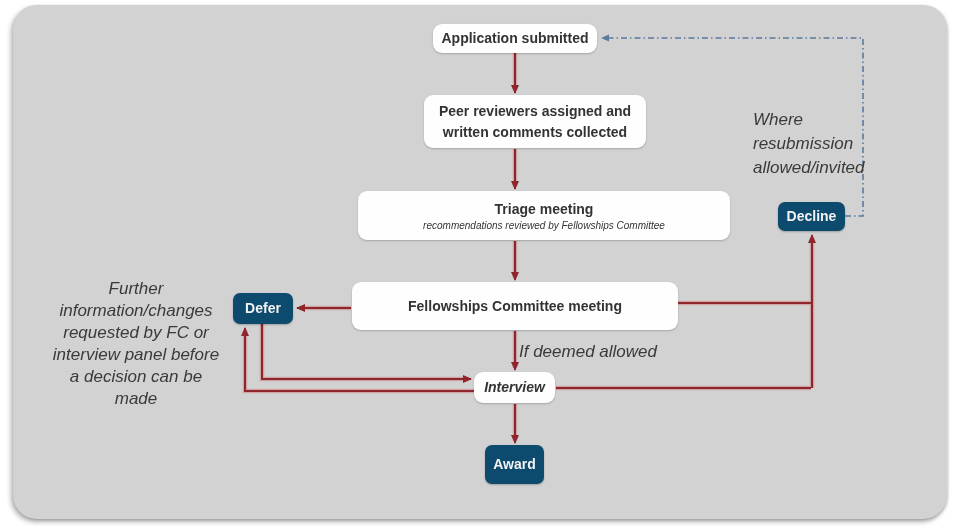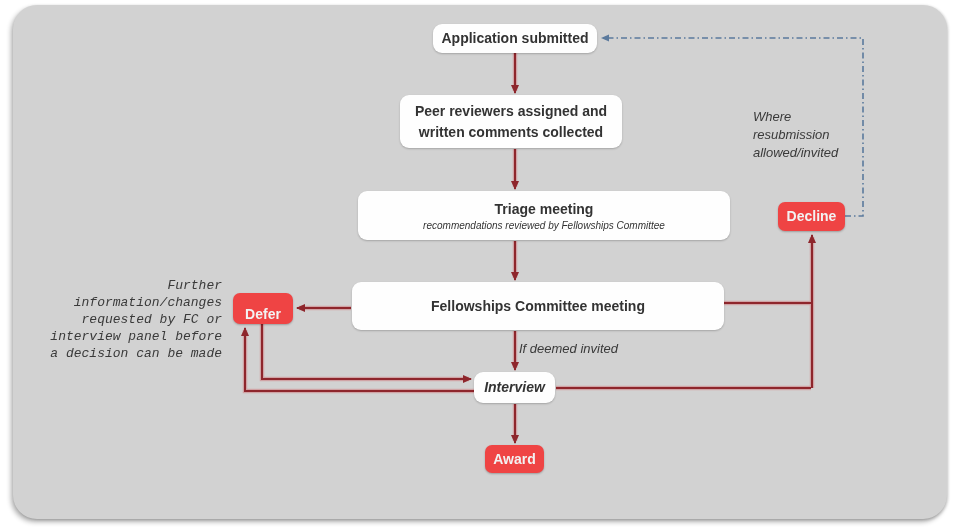--- a/index.html
+++ b/index.html
@@ -30,33 +30,33 @@
     text-align: center;
     box-sizing: border-box;
   }
   .node.white {
     background: #fefefe;
     border-radius: 9px;
     color: #333333;
     box-shadow: 0 1px 2px rgba(0,0,0,0.22);
   }
   .node.gray {
-    background: #ef4444;
+    background: #0c4a6e;
     border-radius: 7px;
     color: #f2f2f2;
     box-shadow: 0 1px 2px rgba(0,0,0,0.25);
   }
   .node .title { font-size: 14px; font-weight: 700; line-height: 1.45; }
   .node .subtitle { font-size: 10px; font-style: italic; font-weight: 400; line-height: 1.25; margin-top: 1px; }
   .node.gray .title { font-size: 14px; font-weight: 600; }
   .annotation {
     position: absolute;
     z-index: 2;
     font-style: italic;
-    font-size: 13px;
+    font-size: 17px;
     color: #3a3a3a;
     line-height: 1.3;
   }
 </style>
 </head>
 <body>
 
 <div class="stage">
   <div class="canvas"></div>
 
@@ -100,47 +100,47 @@
 
     <g>
       <path d="M845 216 H863 V38 H602" marker-end="url(#arrow-blue)" stroke="#5b7a9d" stroke-width="1.6" fill="none" stroke-dasharray="6 3 1.5 3"></path>
     </g>
   </svg>
 
   <div class="node white" style="left:433px; top:24px; width:164px; height:29px;">
     <span class="title">Application submitted</span>
   </div>
 
-  <div class="node white" style="left:400px; top:95px; width:222px; height:53px; padding:2px 10px;">
+  <div class="node white" style="left:424px; top:95px; width:222px; height:53px; padding:2px 10px;">
     <span class="title">Peer reviewers assigned and written comments collected</span>
   </div>
 
   <div class="node white" style="left:330px; top:191px; width:372px; height:49px;margin-left:28px;">
     <span class="title">Triage meeting</span>
     <span class="subtitle">recommendations reviewed by Fellowships Committee</span>
   </div>
 
-  <div class="node white" style="left:352px; top:282px; width:372px; height:48px;">
+  <div class="node white" style="left:352px; top:282px; width:326px; height:48px;">
     <span class="title">Fellowships Committee meeting</span>
   </div>
 
-  <div class="node gray" style="left:233px; top:293px; width:60px; height:31px;justify-content:flex-end;">
+  <div class="node gray" style="left:233px; top:293px; width:60px; height:31px;">
     <span class="title">Defer</span>
   </div>
 
   <div class="node white" style="left:474px; top:372px; width:81px; height:31px;font-style:italic;">
     <span class="title">Interview</span>
   </div>
 
-  <div class="node gray" style="left:485px; top:445px; width:59px; height:28px;">
+  <div class="node gray" style="left:485px; top:445px; width:59px; height:39px;">
     <span class="title">Award</span>
   </div>
 
   <div class="node gray" style="left:778px; top:202px; width:67px; height:29px;">
     <span class="title">Decline</span>
   </div>
 
-  <div class="annotation" style="left:50px; top:278px; width:172px; text-align:right;font-family:Liberation Mono, monospace;">Further information/changes requested by FC or interview panel before a decision can be made</div>
+  <div class="annotation" style="left:50px; top:278px; width:172px; text-align:center;">Further information/changes requested by FC or interview panel before a decision can be made</div>
 
   <div class="annotation" style="left:753px; top:108px; width:100px; text-align:left; line-height:1.4;">Where resubmission allowed/invited</div>
 
-  <div class="annotation" style="left:519px; top:341px; white-space:nowrap;">If deemed invited</div>
+  <div class="annotation" style="left:519px; top:341px; white-space:nowrap;">If deemed allowed</div>
 </div>
 
 </body></html>

